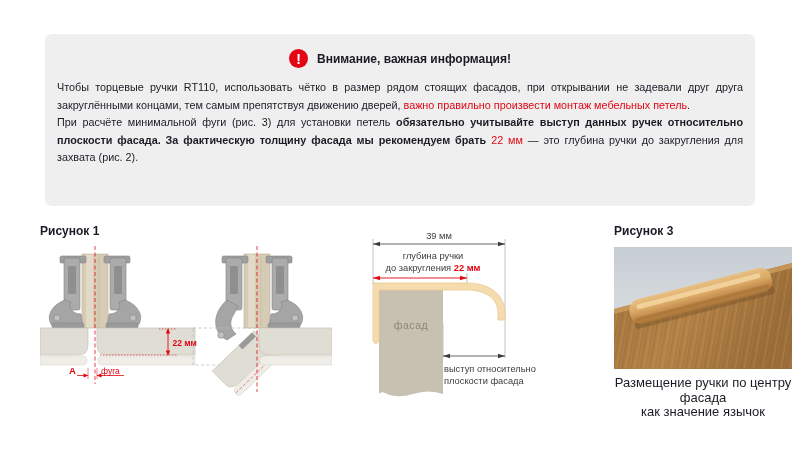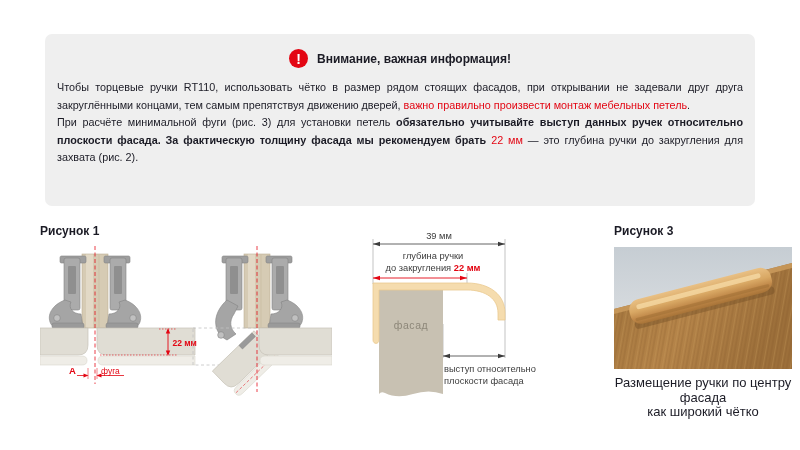--- a/index.html
+++ b/index.html
@@ -193,17 +193,17 @@
       </g>
       <g transform="rotate(-14.5 88 50)">
         <rect x="16" y="57" width="144" height="8" rx="4" fill="#6d4a22" opacity="0.4"></rect>
         <rect x="14" y="36" width="146" height="25" rx="11" fill="url(#goldG)"></rect>
         <rect x="22" y="41" width="128" height="5" rx="2.5" fill="#f7dca8" opacity="0.75"></rect>
         <rect x="18" y="54" width="138" height="3" rx="1.5" fill="#9a6a30" opacity="0.45"></rect>
       </g>
     </svg>
     <div class="fig3-note">
       <div>Размещение ручки по центру фасада</div>
-      <div>как широкий чётко</div>
+      <div>как значение язычок</div>
     </div>
   </div>
 
 </div>
 
 </body></html>

